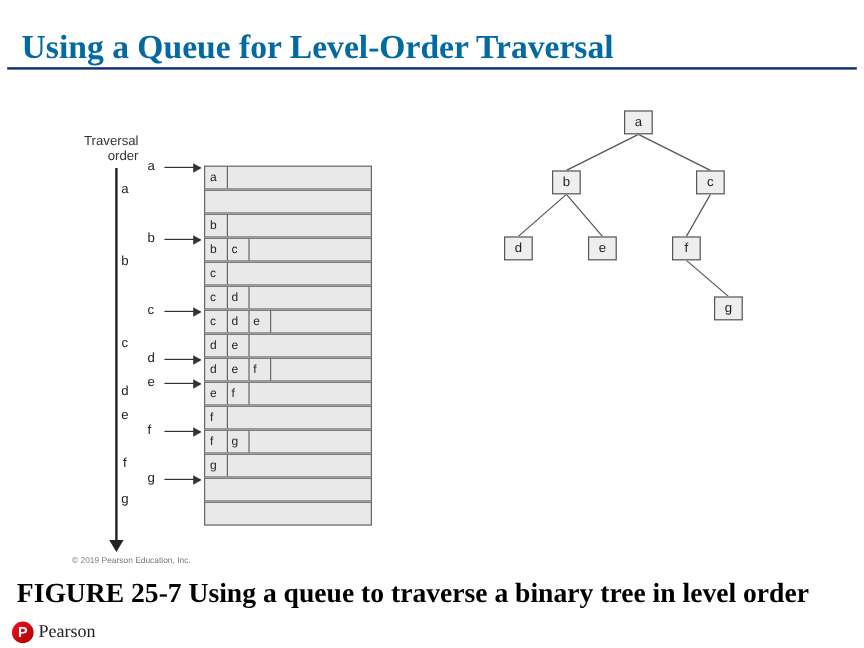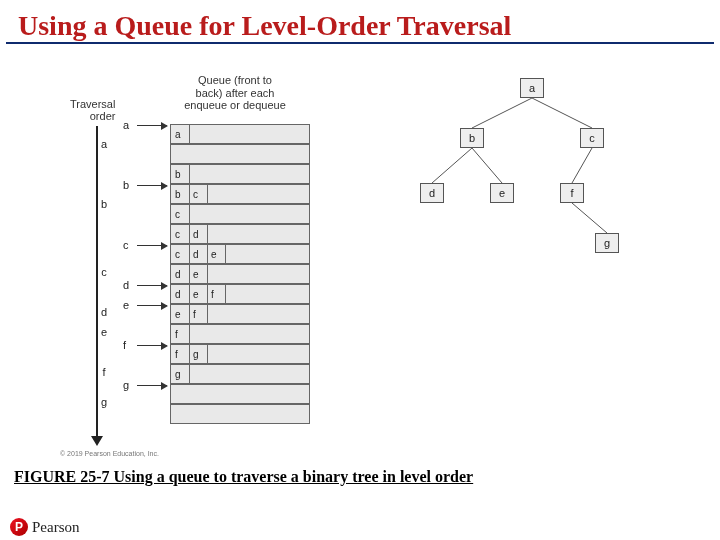--- a/index.html
+++ b/index.html
@@ -9,24 +9,24 @@
     height: 540px;
     background: #fff;
     font-family: "Times New Roman", Times, serif;
     color: #000;
     position: relative;
     overflow: hidden;
   }
   .title {
     font-size: 28px;
     font-weight: bold;
-    color: #b91c1c;
+    color: #0369a1;
     padding: 6px 12px 0 12px;
     border-bottom: 2.5px solid #0f2b6e;
-    margin: 4px 6px 4px 6px;
+    margin: 18px 6px 4px 6px;
   }
   .figure-area {
     position: relative;
     height: 418px;
     width: 720px;
   }
   
   .trav-label {
     position: absolute;
     left: 70px;
@@ -121,23 +121,22 @@
   .node {
     position:absolute;
     width: 24px; height: 20px;
     border:1px solid #555; background:#eee;
     font:11px Arial,sans-serif; color:#222;
     display:flex; align-items:center; justify-content:center;
   }
   svg.edges { position:absolute; left:0; top:0; overflow:visible; }
   
   .caption {
-    font-size: 16px;
+    font-size: 23px;
     font-weight: bold;
-    text-decoration: underline;
     padding: 2px 14px 0 14px;
     color:#000;
   }
   
   .footer {
     position:absolute;
     bottom: 4px;
     left: 0; right: 0;
     display:flex;
     align-items:center;
@@ -172,21 +171,20 @@
   <div id="trav-letters">
       <div class="trav-letter" style="top: 90px;">a</div>
       <div class="trav-letter" style="top: 150px;">b</div>
       <div class="trav-letter" style="top: 218px;">c</div>
       <div class="trav-letter" style="top: 258px;">d</div>
       <div class="trav-letter" style="top: 278px;">e</div>
       <div class="trav-letter" style="top: 318px;">f</div>
       <div class="trav-letter" style="top: 348px;">g</div>
     </div>
 
-  <div class="queue-col-label" id="queue-label">Queue (front to<br>back) after each<br>enqueue  or  dequeue</div>
   <div class="queue-stack" id="queue-stack">
       <div class="qrow">
         <span class="cell">a</span>
         <span class="divider" style="left: 18px;"></span>
         <span class="step-arrow" style="top: 0px;"></span>
         <span class="step-label" style="top: 0px;">a</span>
       </div>
       <div class="qrow"></div>
       <div class="qrow">
         <span class="cell">b</span>

